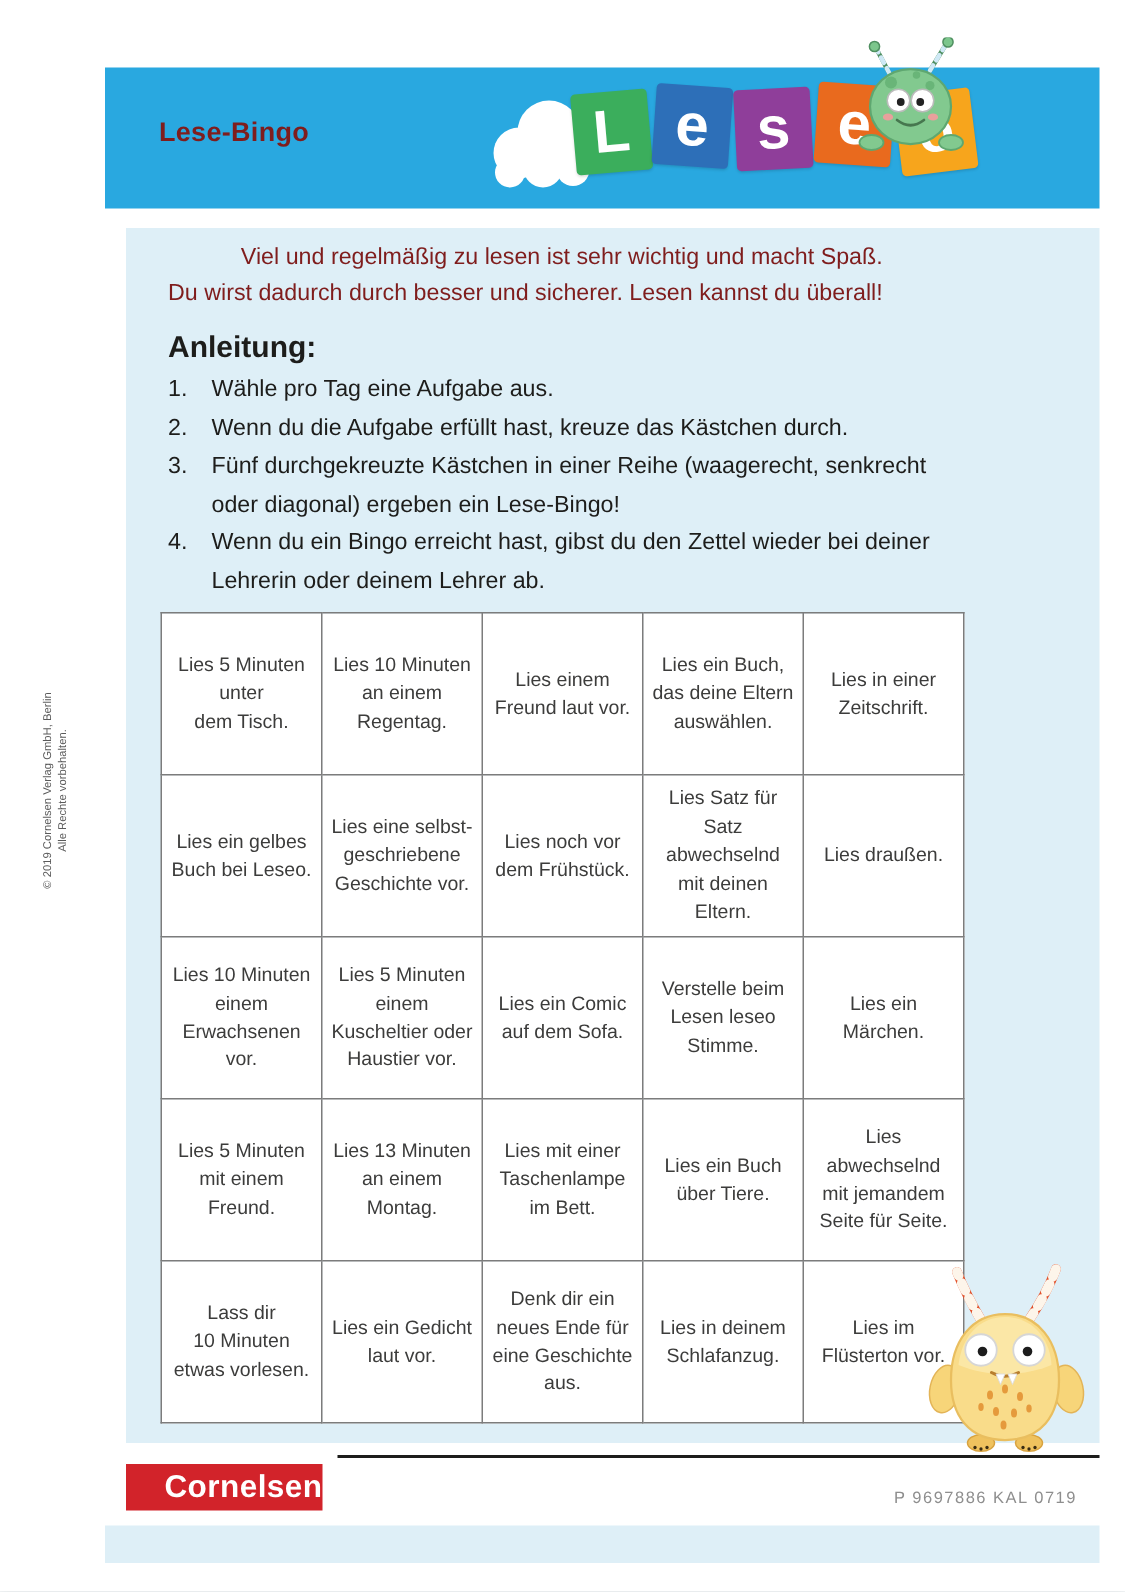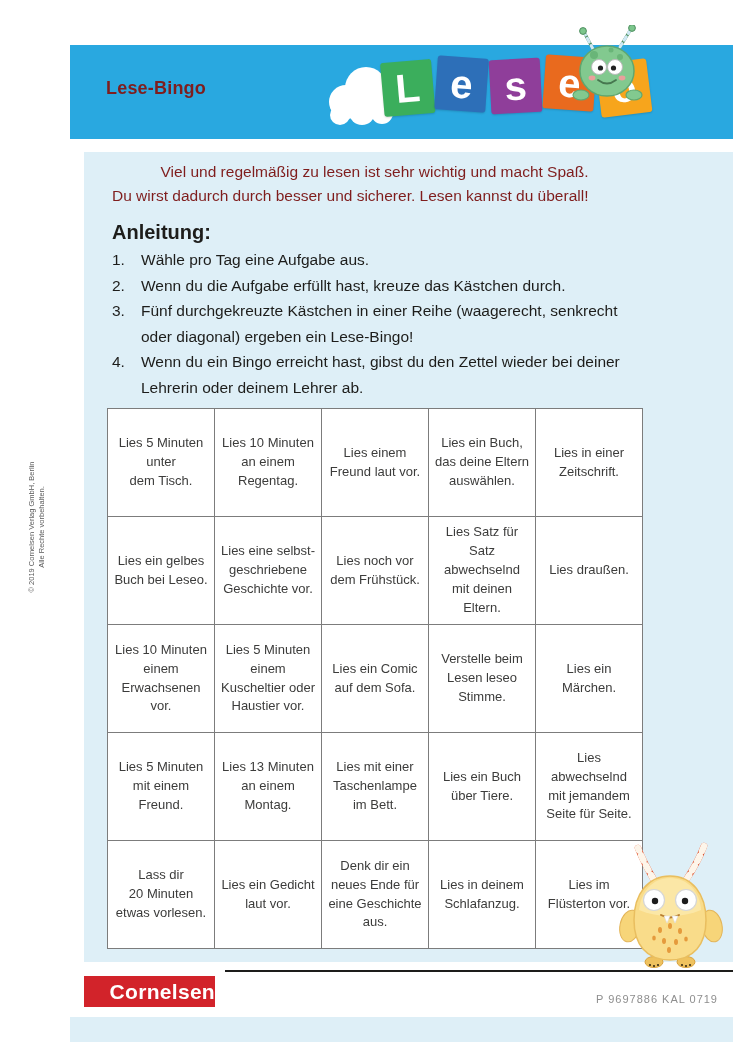--- a/index.html
+++ b/index.html
@@ -194,21 +194,21 @@
 im Bett.</td>
         <td>Lies ein Buch
 über Tiere.</td>
         <td>Lies
 abwechselnd
 mit jemandem
 Seite für Seite.</td>
       </tr>
       <tr>
         <td>Lass dir
-20 Minuten
+10 Minuten
 etwas vorlesen.</td>
         <td>Lies ein Gedicht
 laut vor.</td>
         <td>Denk dir ein
 neues Ende für
 eine Geschichte
 aus.</td>
         <td>Lies in deinem
 Schlafanzug.</td>
         <td>Lies im

